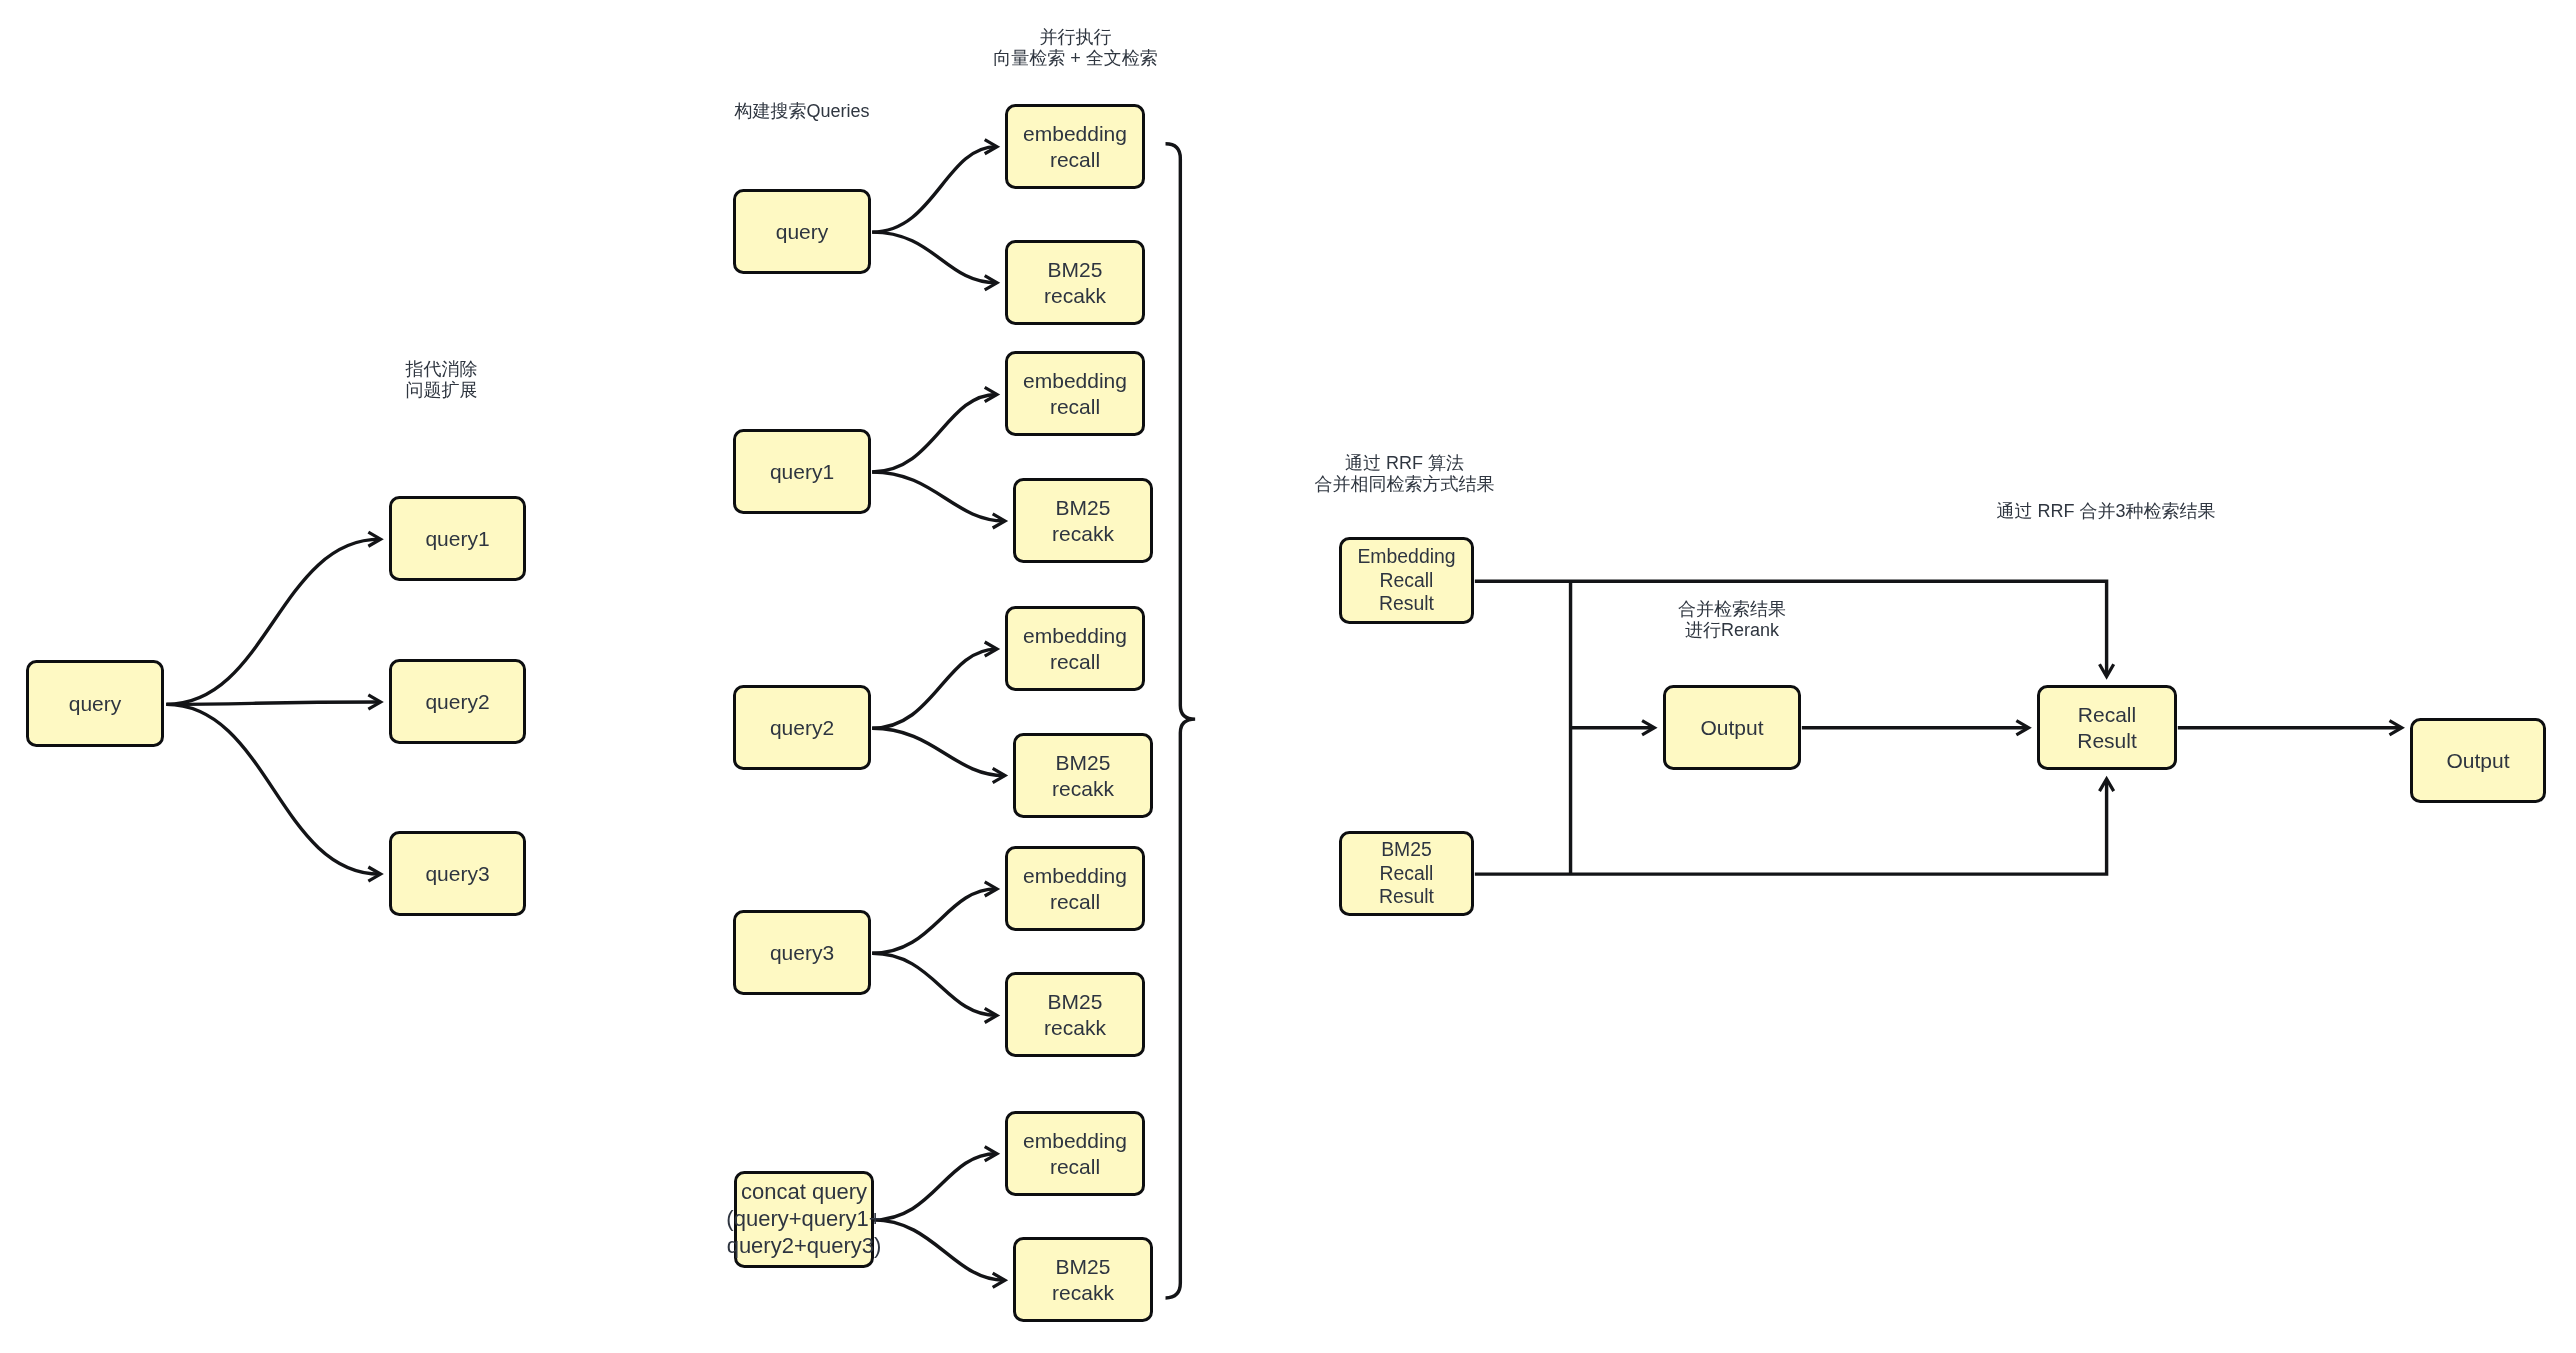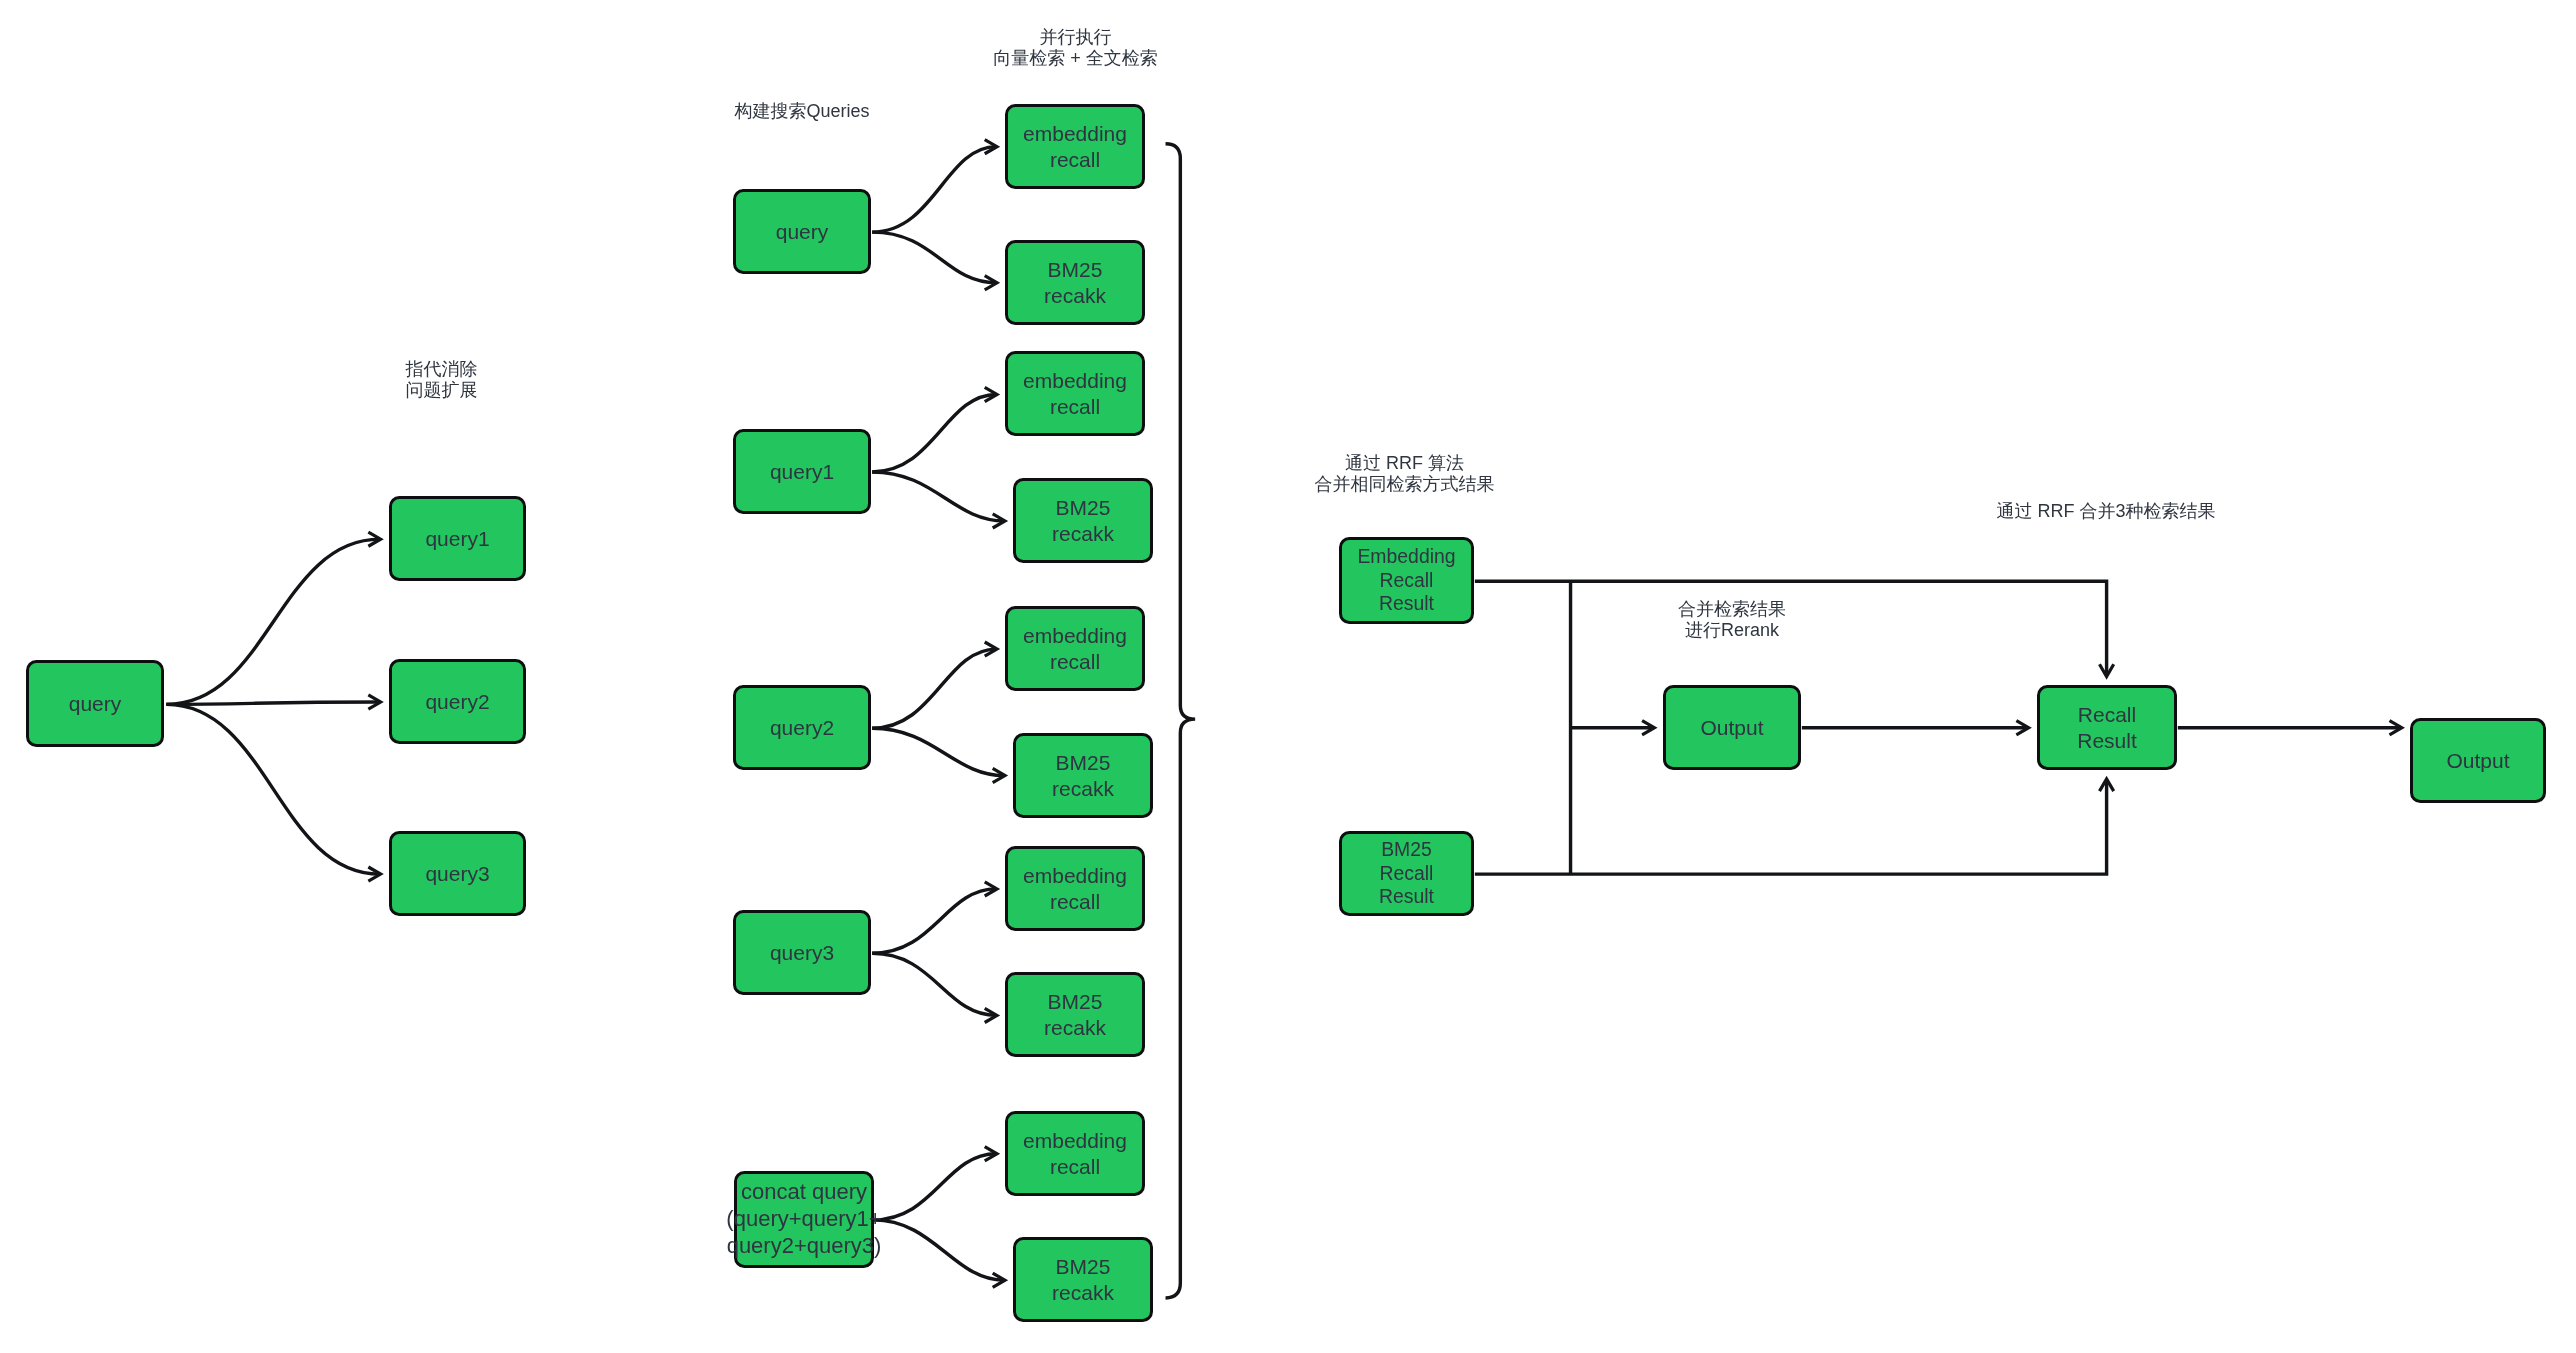--- a/index.html
+++ b/index.html
@@ -1,21 +1,21 @@
 <!DOCTYPE html>
 <html style="font-size:9px"><head>
 <meta charset="utf-8">
 <style>
   html,body{margin:0;padding:0;background:#ffffff;}
   body{width:2576px;height:1354px;overflow:hidden;font-family:"Liberation Sans",sans-serif;}
   #stage{position:absolute;left:0;top:0;width:2576px;height:1354px;background:#ffffff;}
   #wires{position:absolute;left:0;top:0;width:2576px;height:1354px;}
   .node{
     position:absolute;box-sizing:border-box;
-    background:#22c55e;border:3.4px solid #0d0e10;border-radius:10.3px;
+    background:#fef9c3;border:3.4px solid #0d0e10;border-radius:10.3px;
     display:flex;align-items:center;justify-content:center;
     text-align:center;font-size:21px;color:#2e3540;
     white-space:pre-line;line-height:1.22;
   }
   .lbl{
     position:absolute;text-align:center;font-size:18px;color:#2f3640;
     white-space:pre-line;line-height:1.15;
   }
   svg path{fill:none;stroke:#131417;stroke-width:6;}
 </style>

